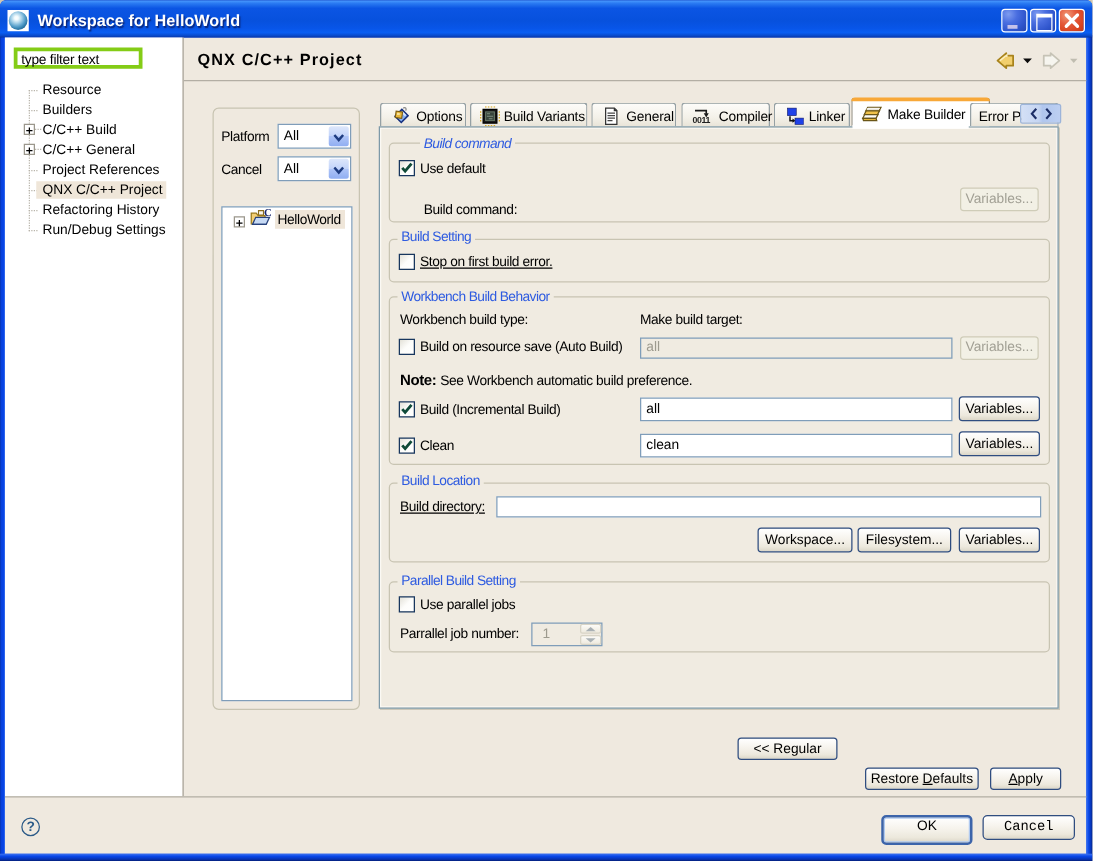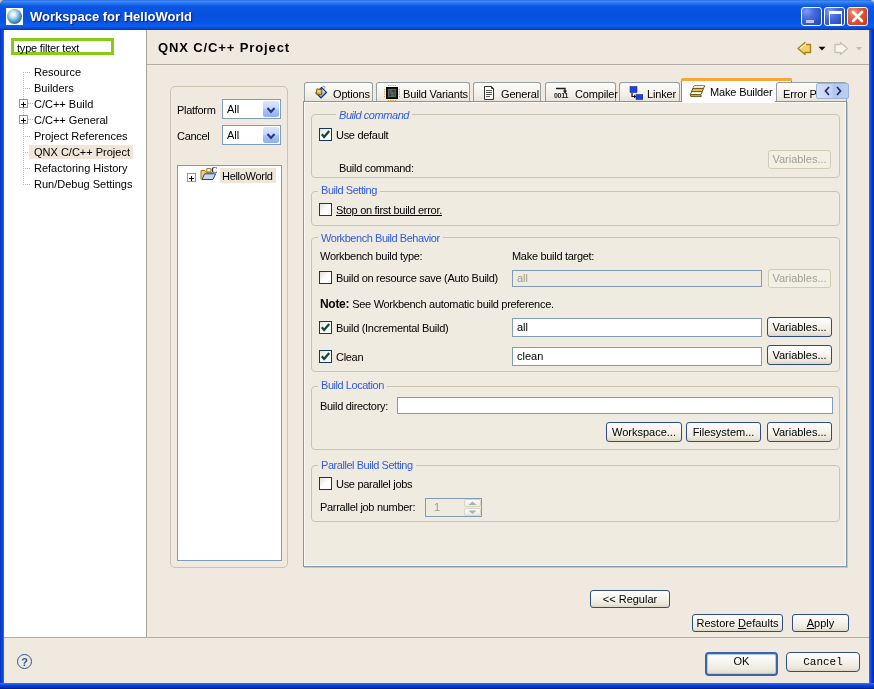--- a/index.html
+++ b/index.html
@@ -258,21 +258,21 @@
       <svg width="13" height="13" viewBox="0 0 13 13" style="position:absolute;left:-1px;top:-1px">
         <path d="M2.8 6.3 L5.1 8.9 L10.2 2.9" stroke="#0f4a38" stroke-width="2.3" fill="none"></path>
       </svg>
     </div>
   <div class="lbl" style="left:336px;top:351px;">Clean</div>
   <div class="field" style="left:512px;top:347px;width:250px;height:19px;line-height:17px;">clean</div>
   <div class="btn" style="left:767px;top:345px;width:65px;height:20px;line-height:18px;">Variables...</div>
 
   <div class="grp" style="left:311px;top:386px;width:529px;height:64px;"></div>
   <div class="glabel" style="left:318px;top:379px;">Build Location</div>
-  <div class="lbl" style="left:320px;top:400px;">Build directory:</div>
+  <div class="lbl" style="left:320px;top:400px;text-decoration:underline;">Build directory:</div>
   <div class="field" style="left:397px;top:397px;width:436px;"></div>
   <div class="btn" style="left:606px;top:422px;width:76px;height:20px;line-height:18px;">Workspace...</div>
   <div class="btn" style="left:686px;top:422px;width:75px;height:20px;line-height:18px;">Filesystem...</div>
   <div class="btn" style="left:767px;top:422px;width:65px;height:20px;line-height:18px;">Variables...</div>
 
   <div class="grp" style="left:311px;top:465px;width:529px;height:57px;"></div>
   <div class="glabel" style="left:318px;top:459px;">Parallel Build Setting</div>
   <div class="cb" style="left:319px;top:477px;"></div>
   <div class="lbl" style="left:336px;top:478px;">Use parallel jobs</div>
   <div class="lbl" style="left:320px;top:501px;">Parrallel job number:</div>

